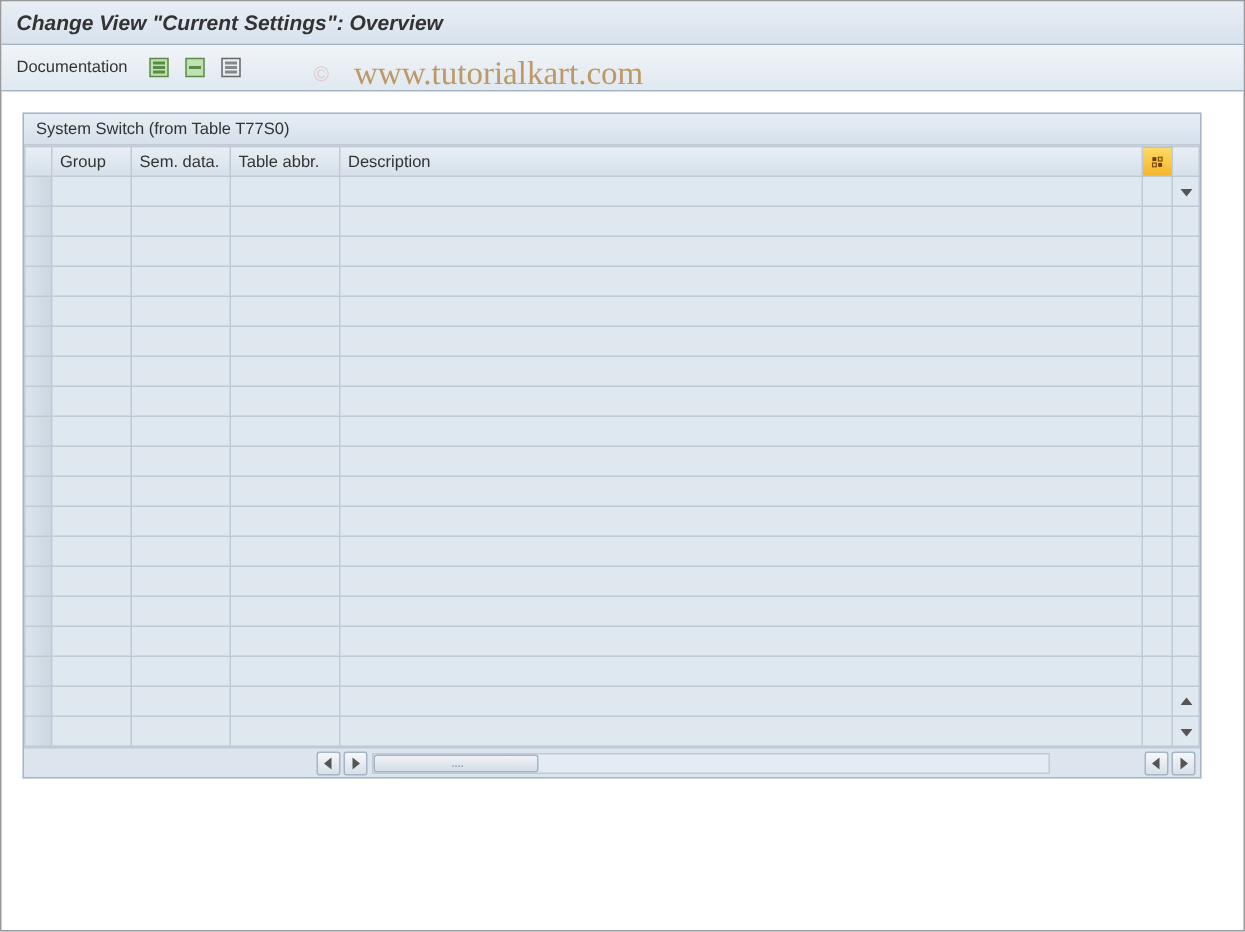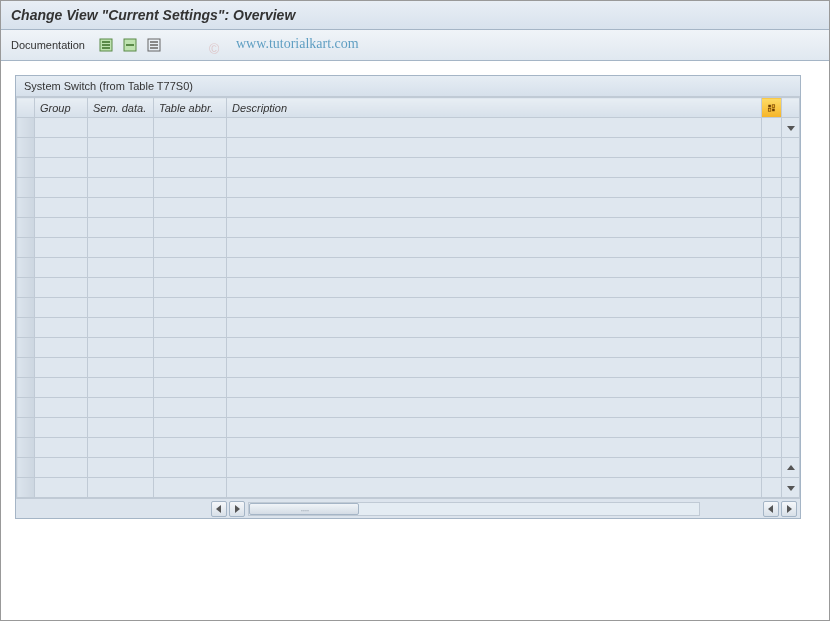--- a/index.html
+++ b/index.html
@@ -73,21 +73,20 @@
       padding: 0 5px;
       white-space: nowrap;
       overflow: hidden;
       color: #333;
       vertical-align: middle;
     }
     .data-table th {
       background: linear-gradient(to bottom, #e8eef4, #d6e0ea);
       font-weight: normal;
       color: #333;
-      font-style: italic;
     }
     .col-selector { width: 18px; background: linear-gradient(to right, #dce4ed, #ccd6e0) !important; }
     .col-group { width: 53px; }
     .col-sem { width: 66px; }
     .col-val { width: 73px; }
     .col-desc { width: auto; }
     .col-config { width: 20px; }
     .col-scroll { width: 18px; }
     
     .row-selector {
@@ -194,22 +193,22 @@
       align-items:center;
       justify-content:center;
     }
     .status-text {
       color: #333;
     }
     .watermark {
       position: absolute;
       top: 35px;
       left: 235px;
-      font-size: 14px;
-      color: #0369a1;
+      font-size: 22px;
+      color: #a16207;
       opacity: 0.6;
       pointer-events: none;
       font-family: "Times New Roman", serif;
     }
     .watermark-c {
       position: absolute;
       top: 40px;
       left: 208px;
       font-size: 14px;
       color: #d9b0b0;

